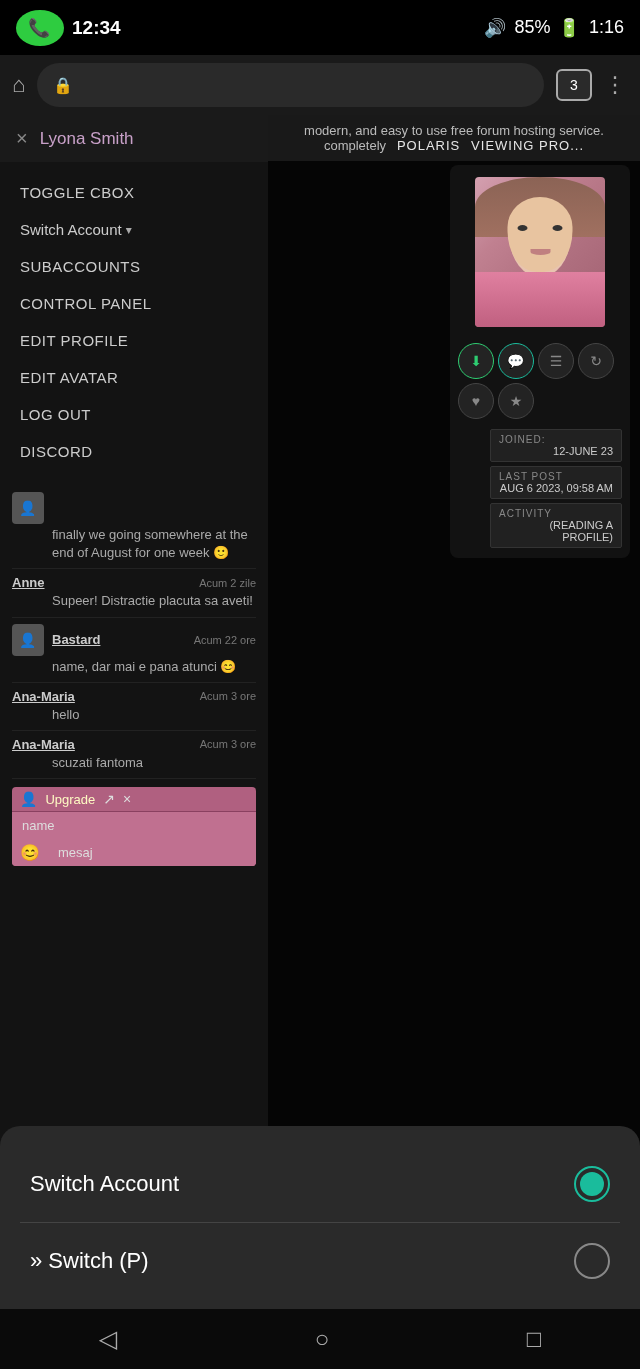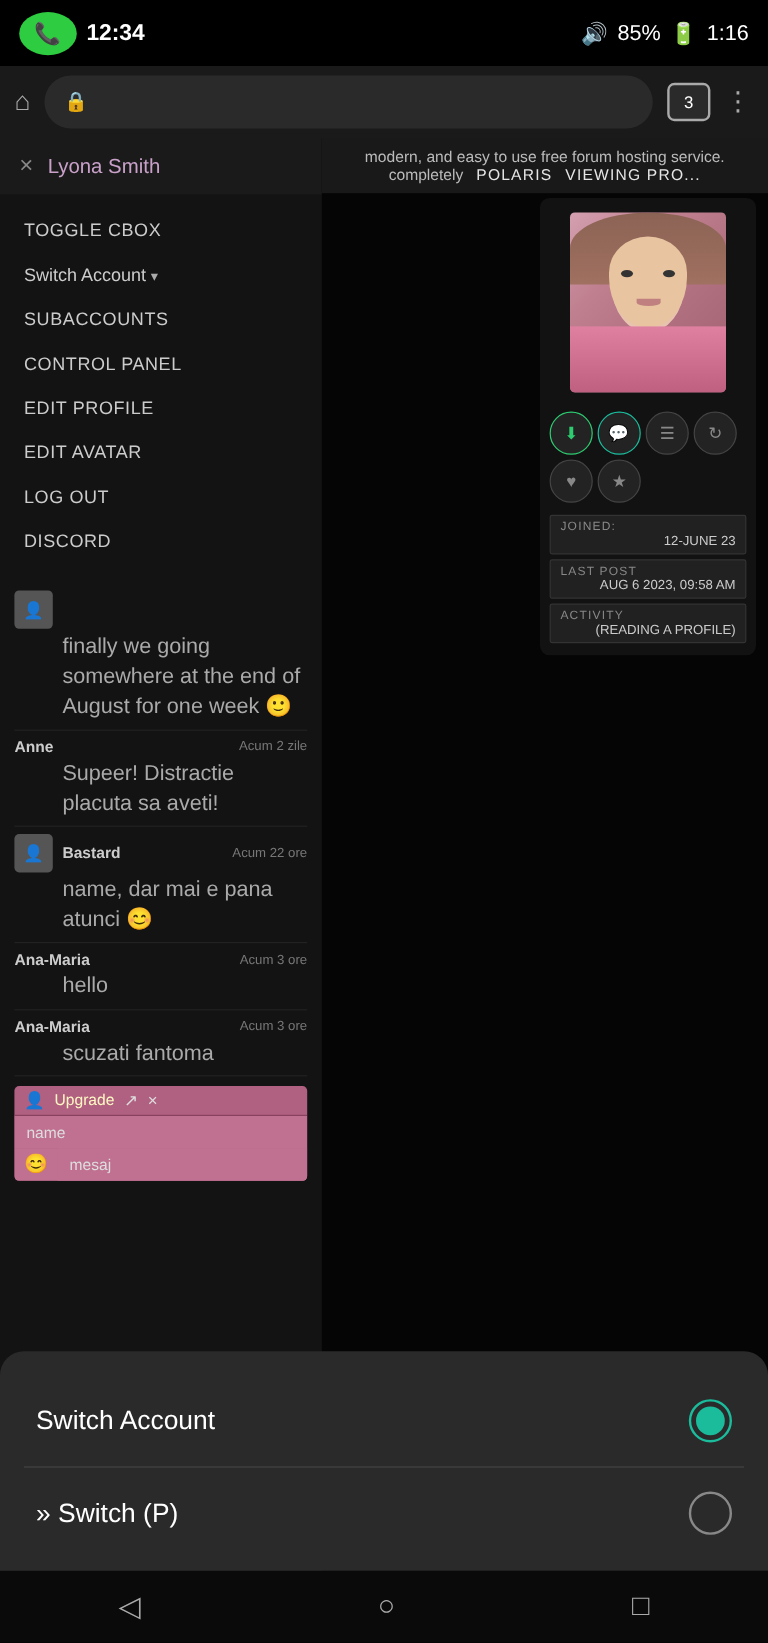--- a/index.html
+++ b/index.html
@@ -164,23 +164,23 @@
       background: #555;
       border-radius: 4px;
       flex-shrink: 0;
       overflow: hidden;
       display: flex;
       align-items: center;
       justify-content: center;
       font-size: 14px;
       color: #aaa;
     }
-    .msg-name { color: #ccc; font-size: 13px; font-weight: bold; }
+    .msg-name { color: #ccc; font-size: 13px; font-weight: bold; text-decoration: underline; }
     .msg-time { color: #777; font-size: 11px; margin-left: auto; }
-    .msg-text { color: #aaa; font-size: 18px; margin-left: 40px; line-height: 1.4; }
+    .msg-text { color: #aaa; font-size: 13px; margin-left: 40px; line-height: 1.4; }
 
     .cbox-input-area {
       margin: 8px 0;
       background: #b06080;
       border-radius: 4px;
       overflow: hidden;
     }
     .cbox-toolbar {
       display: flex;
       align-items: center;
@@ -284,20 +284,21 @@
 
     .profile-info {
       padding: 6px 8px;
     }
     .profile-info-row {
       background: rgba(40,40,40,0.7);
       border: 1px solid #333;
       padding: 4px 8px;
       margin-bottom: 4px;
       border-radius: 2px;
+      margin-left: 32px;
     }
     .info-label { color: #888; font-size: 10px; letter-spacing: 1px; text-transform: uppercase; }
     .info-value { color: #ccc; font-size: 11px; text-align: right; }
 
     
     .nav-bar {
       width: 100%;
       height: 60px;
       background: #0a0a0a;
       display: flex;

